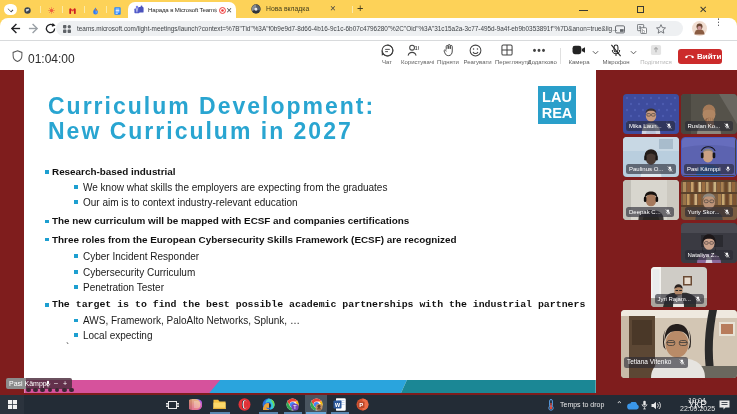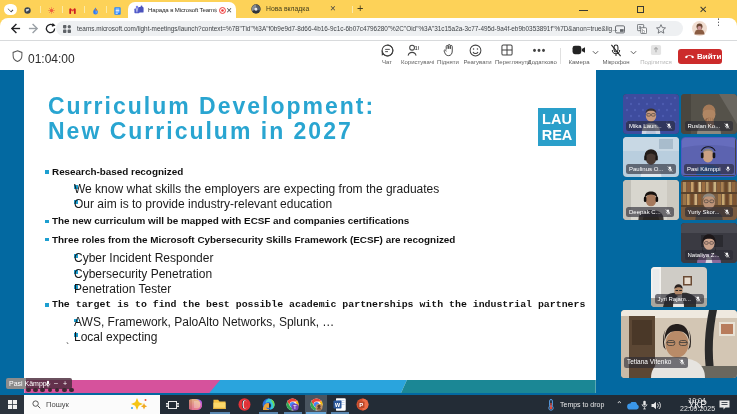--- a/index.html
+++ b/index.html
@@ -22,26 +22,26 @@
   .omnibox { position:absolute; left:56px; top:3px; width:627px; height:15px; background:#eef0f2; border-radius:8px; color:#3f4347; font-size:6.4px; line-height:15px; white-space:nowrap; overflow:hidden; }
   .obico { position:absolute; top:3px; color:#5f6368; }
 
   
   .teamsbar { position:absolute; left:0; top:40.5px; width:737px; height:29.5px; background:#fff; }
   .tbtn { position:absolute; top:3px; text-align:center; color:#616161; font-size:6px; white-space:nowrap; }
   .tbtn .ico { display:block; height:14px; margin-bottom:1px; color:#424242; font-size:10px; line-height:14px; }
   .leave { position:absolute; left:678px; top:8px; width:44px; height:15px; background:#cc2b2b; border-radius:3px; color:#fff; font-size:8px; font-weight:bold; }
 
   
-  .stage { position:absolute; left:0; top:70px; width:737px; height:324.5px; background:#0369a1; }
+  .stage { position:absolute; left:0; top:70px; width:737px; height:324.5px; background:#7f1d1d; }
   .slide { position:absolute; left:24px; top:0px; width:572px; height:323px; background:#fff; }
   .slidetitle { position:absolute; left:24px; top:24px; font-size:23px; line-height:25.3px; font-weight:bold; color:#29a5d1; letter-spacing:2px; }
-  .laurea { position:absolute; left:514px; top:38px; width:38px; height:38px; background:#2a9fca; color:#fff; font-weight:bold; font-size:14.5px; line-height:15.5px; text-align:center; padding-top:4px; }
+  .laurea { position:absolute; left:514px; top:16px; width:38px; height:38px; background:#2a9fca; color:#fff; font-weight:bold; font-size:14.5px; line-height:15.5px; text-align:center; padding-top:4px; }
   .b1 { position:absolute; left:28px; font-size:9.9px; font-weight:bold; color:#111; white-space:nowrap; }
-  .b2 { position:absolute; left:50px; font-size:12px; color:#1a1a1a; white-space:nowrap; }
+  .b2 { position:absolute; left:59px; font-size:10px; color:#1a1a1a; white-space:nowrap; }
   .sq1 { position:absolute; left:21px; width:3.5px; height:3.5px; background:#1d9fd0; }
   .sq2 { position:absolute; left:50px; width:3.5px; height:3.5px; background:#1d9fd0; }
   .band { position:absolute; left:0; top:309.8px; }
 
 
   
   .tile { position:absolute; width:56px; height:40px; border-radius:4px; overflow:hidden; background:#444; }
   .nlabel { position:absolute; left:3.5px; bottom:3px; height:10.5px; background:rgba(40,40,52,0.62); color:#fff; font-size:6px; line-height:10.5px; border-radius:2.5px; padding:0 3px; white-space:nowrap; z-index:3; }
   .nlabel svg { vertical-align:-1px; margin-left:4px; }
   
@@ -254,35 +254,35 @@
       <span style="position:absolute;left:19px;top:3.5px;text-align:right;">Вийти</span>
     </div>
   </div>
 
   <div class="stage">
     <div class="slide">
       <div class="slidetitle">Curriculum Development:<br>New Curriculum in 2027</div>
       <div class="laurea">LAU<br>REA</div>
 
       <div class="sq1" style="top:100.4px;"></div>
-        <div class="b1" style="top:95.5px;">Research-based recognized</div>
+        <div class="b1" style="top:95.5px;">Research-based industrial</div>
       <div class="sq2" style="top:115px;"></div>
         <div class="b2" style="top:111.7px;">We know what skills the employers are expecting from the graduates</div>
       <div class="sq2" style="top:130.3px;"></div>
-        <div class="b2" style="top:127.1px;">Our aim is to provide industry-relevant education</div>
+        <div class="b2" style="top:127.1px;">Our aim is to context industry-relevant education</div>
 
       <div class="sq1" style="top:149.5px;"></div>
         <div class="b1" style="top:144.7px;">The new curriculum will be mapped with ECSF and companies certifications</div>
 
       <div class="sq1" style="top:167.5px;"></div>
-        <div class="b1" style="top:163.6px;">Three roles from the Microsoft Cybersecurity Skills Framework (ECSF) are recognized</div>
+        <div class="b1" style="top:163.6px;">Three roles from the European Cybersecurity Skills Framework (ECSF) are recognized</div>
       <div class="sq2" style="top:184.3px;"></div>
         <div class="b2" style="top:181px;">Cyber Incident Responder</div>
       <div class="sq2" style="top:200.1px;"></div>
-        <div class="b2" style="top:196.6px;">Cybersecurity Penetration</div>
+        <div class="b2" style="top:196.6px;">Cybersecurity Curriculum</div>
       <div class="sq2" style="top:215px;"></div>
         <div class="b2" style="top:211.7px;">Penetration Tester</div>
 
       <div class="sq1" style="top:233px;"></div>
         <div class="b1" style="top:228.7px;font-family:Liberation Mono, monospace;">The target is to find the best possible academic partnerships with the industrial partners</div>
       <div class="sq2" style="top:248.5px;"></div>
         <div class="b2" style="top:245.3px;">AWS, Framework, PaloAlto Networks, Splunk, …</div>
       <div class="sq2" style="top:263px;"></div>
         <div class="b2" style="top:259.8px;">Local expecting</div>
       <div style="position:absolute;left:42px;top:272px;font-size:10px;color:#333;">`</div>
@@ -564,33 +564,20 @@
     <div class="startbtn">
         <svg style="position:absolute;left:7.5px;top:5.5px;" width="9" height="9" viewBox="0 0 12 12">
           <g fill="#f2f2f2">
             <rect x="0" y="0" width="5.5" height="5.5"></rect>
             <rect x="6.5" y="0" width="5.5" height="5.5"></rect>
             <rect x="0" y="6.5" width="5.5" height="5.5"></rect>
             <rect x="6.5" y="6.5" width="5.5" height="5.5"></rect>
           </g>
         </svg>
       </div>
-    <div class="search">
-      <svg style="position:absolute;left:8px;top:5px;" width="9" height="9" viewBox="0 0 10 10">
-          <circle cx="4" cy="4" r="3" fill="none" stroke="#555" stroke-width="1.1"></circle>
-          <line x1="6.2" y1="6.2" x2="9.2" y2="9.2" stroke="#555" stroke-width="1.1"></line>
-        </svg>
-      <span style="margin-left:22px;font-size:7.6px;color:#4a4a4a;">Пошук</span>
-      <svg style="position:absolute;right:10px;top:2px;" width="22" height="14" viewBox="0 0 22 14">
-          <path d="M9 1 L10.8 5.2 L15 7 L10.8 8.8 L9 13 L7.2 8.8 L3 7 L7.2 5.2 Z" fill="#f5c518"></path>
-          <path d="M16 6 L17 8.2 L19.2 9.2 L17 10.2 L16 12.4 L15 10.2 L12.8 9.2 L15 8.2 Z" fill="#f0a71f"></path>
-          <circle cx="17.5" cy="3" r="1" fill="#e8533a"></circle>
-          <circle cx="4" cy="11" r="1" fill="#3aa3e8"></circle>
-        </svg>
-    </div>
 
     <svg class="tvico" style="left:166px;" width="13" height="12" viewBox="0 0 13 12">
         <rect x="2.5" y="2.5" width="8" height="7" fill="none" stroke="#e8e8e8" stroke-width="1"></rect>
         <rect x="0" y="4" width="2" height="1.5" fill="#e8e8e8"></rect>
         <rect x="0" y="6.5" width="2" height="1.5" fill="#e8e8e8"></rect>
         <rect x="11" y="4" width="2" height="1.5" fill="#e8e8e8"></rect>
         <rect x="11" y="6.5" width="2" height="1.5" fill="#e8e8e8"></rect>
       </svg>
 
     <svg class="appico" style="left:189px;" width="13" height="13" viewBox="0 0 13 13">

